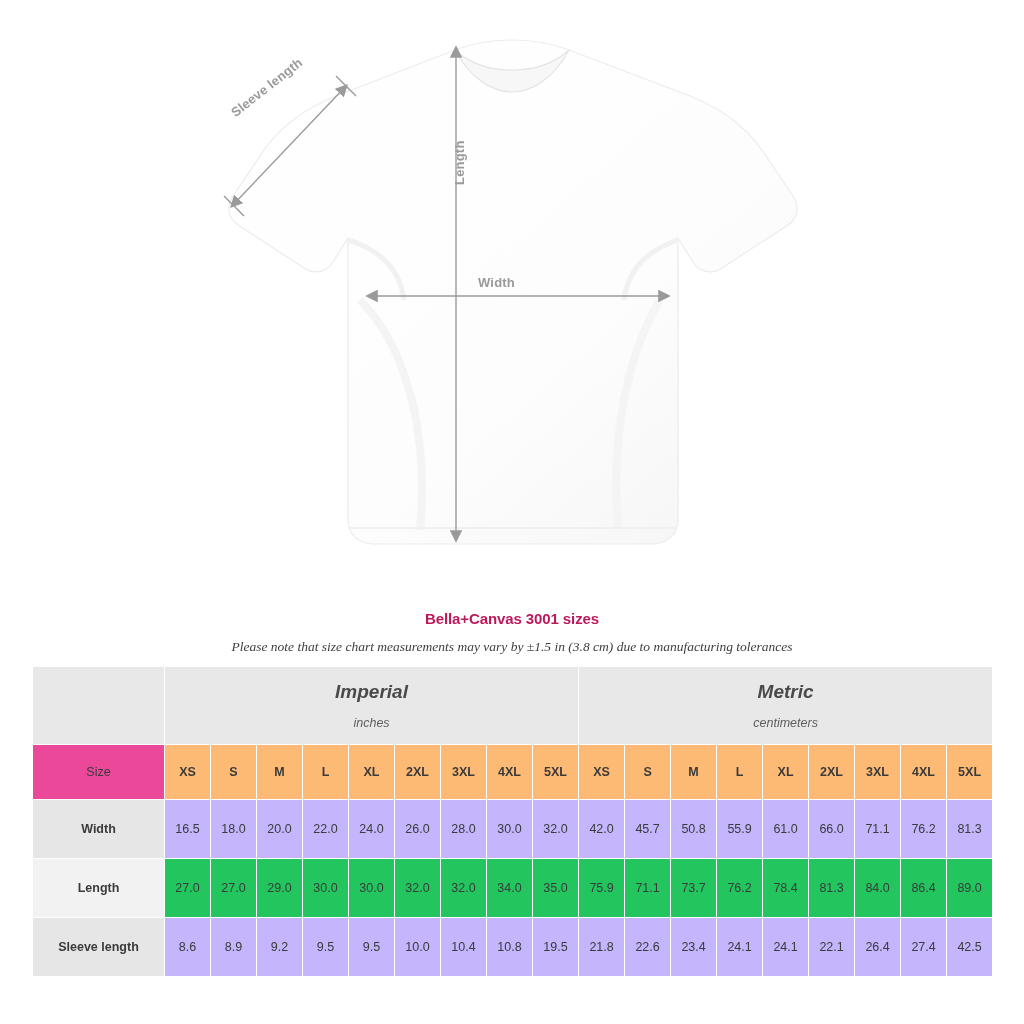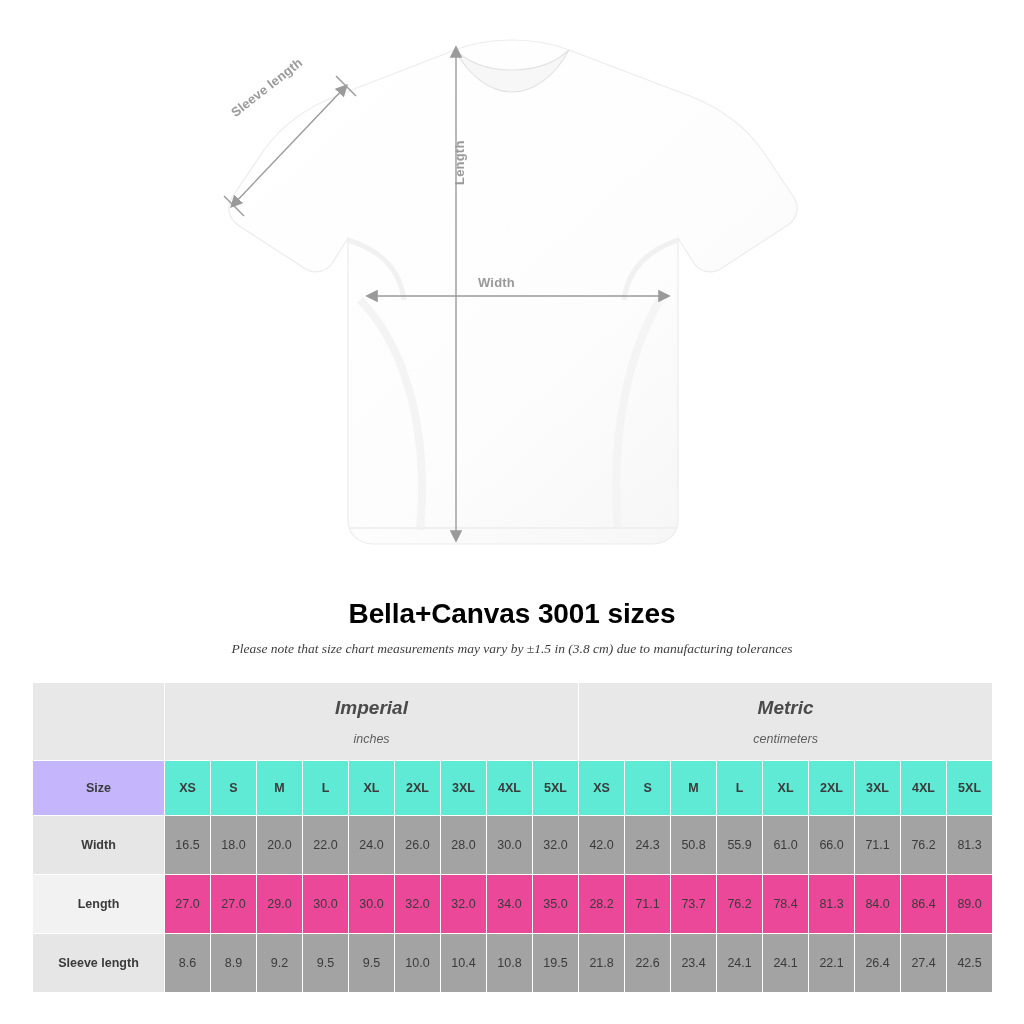--- a/index.html
+++ b/index.html
@@ -47,38 +47,38 @@
   }
 
   
   #title-block {
     position: absolute;
     left: 0; top: 598px;
     width: 1024px;
     text-align: center;
   }
   #chart-title {
-    font-size: 28px;
-    font-weight: bold;
-    color: #000000;
-    margin: 0;
+    font-size: 15px;
+    font-weight: bold;
+    color: #be185d;
+    margin: 12px;
     letter-spacing: -0.1px;
   }
   #chart-note {
     margin-top: 11px;
     font-size: 13.5px;
     font-style: italic;
     color: #3d3d3d;
     font-family: Liberation Serif, serif;
   }
 
   
   #table-wrap {
     position: absolute;
-    left: 32px; top: 682px;
+    left: 32px; top: 666px;
     width: 960px;
   }
   table#size-table {
     border-collapse: collapse;
     width: 960px;
     table-layout: fixed;
   }
   table#size-table td, table#size-table th {
     border: 1px solid #ffffff;
     text-align: center;
@@ -99,43 +99,43 @@
     line-height: 1.15;
   }
   .unit-head .u-sub {
     font-size: 12.5px;
     font-style: italic;
     color: #5e5e5e;
     margin-top: 14px;
   }
   .corner-cell { background: #e8e8e8; }
 
-  tr.head-row td { height: 55px; background: #5eead4; }
+  tr.head-row td { height: 55px; background: #fdba74; }
   tr.head-row td.size-word {
-    font-weight: bold;
+    font-weight: normal;
     color: #3b3b3b;
     font-size: 13px;
-    background: #c4b5fd;
+    background: #ec4899;
   }
   tr.head-row td.sz {
     font-weight: bold;
     font-size: 12.5px;
     color: #3b3b3b;
   }
 
   tr.data-row td { height: 59px; }
   tr.data-row td.rowlabel {
     font-weight: bold;
     font-size: 13px;
     color: #3b3b3b;
     background: #f2f2f2;
   }
-  tr.odd td { background: #a3a3a3; }
+  tr.odd td { background: #c4b5fd; }
   tr.odd td.rowlabel { background: #e6e6e6; }
-  tr.even td { background: #ec4899; }
+  tr.even td { background: #22c55e; }
   tr.even td.rowlabel { background: #f2f2f2; }
 </style>
 </head>
 <body>
 
 <div id="page">
 
   <div id="shirt-area">
     <svg id="shirt-svg" width="1024" height="580" viewBox="0 0 1024 580">
       <defs>
@@ -257,42 +257,42 @@
           <td>16.5</td>
           <td>18.0</td>
           <td>20.0</td>
           <td>22.0</td>
           <td>24.0</td>
           <td>26.0</td>
           <td>28.0</td>
           <td>30.0</td>
           <td>32.0</td>
           <td>42.0</td>
-          <td>24.3</td>
+          <td>45.7</td>
           <td>50.8</td>
           <td>55.9</td>
           <td>61.0</td>
           <td>66.0</td>
           <td>71.1</td>
           <td>76.2</td>
           <td>81.3</td>
         </tr>
 
         <tr class="data-row even">
           <td class="rowlabel">Length</td>
           <td>27.0</td>
           <td>27.0</td>
           <td>29.0</td>
           <td>30.0</td>
           <td>30.0</td>
           <td>32.0</td>
           <td>32.0</td>
           <td>34.0</td>
           <td>35.0</td>
-          <td>28.2</td>
+          <td>75.9</td>
           <td>71.1</td>
           <td>73.7</td>
           <td>76.2</td>
           <td>78.4</td>
           <td>81.3</td>
           <td>84.0</td>
           <td>86.4</td>
           <td>89.0</td>
         </tr>
 

